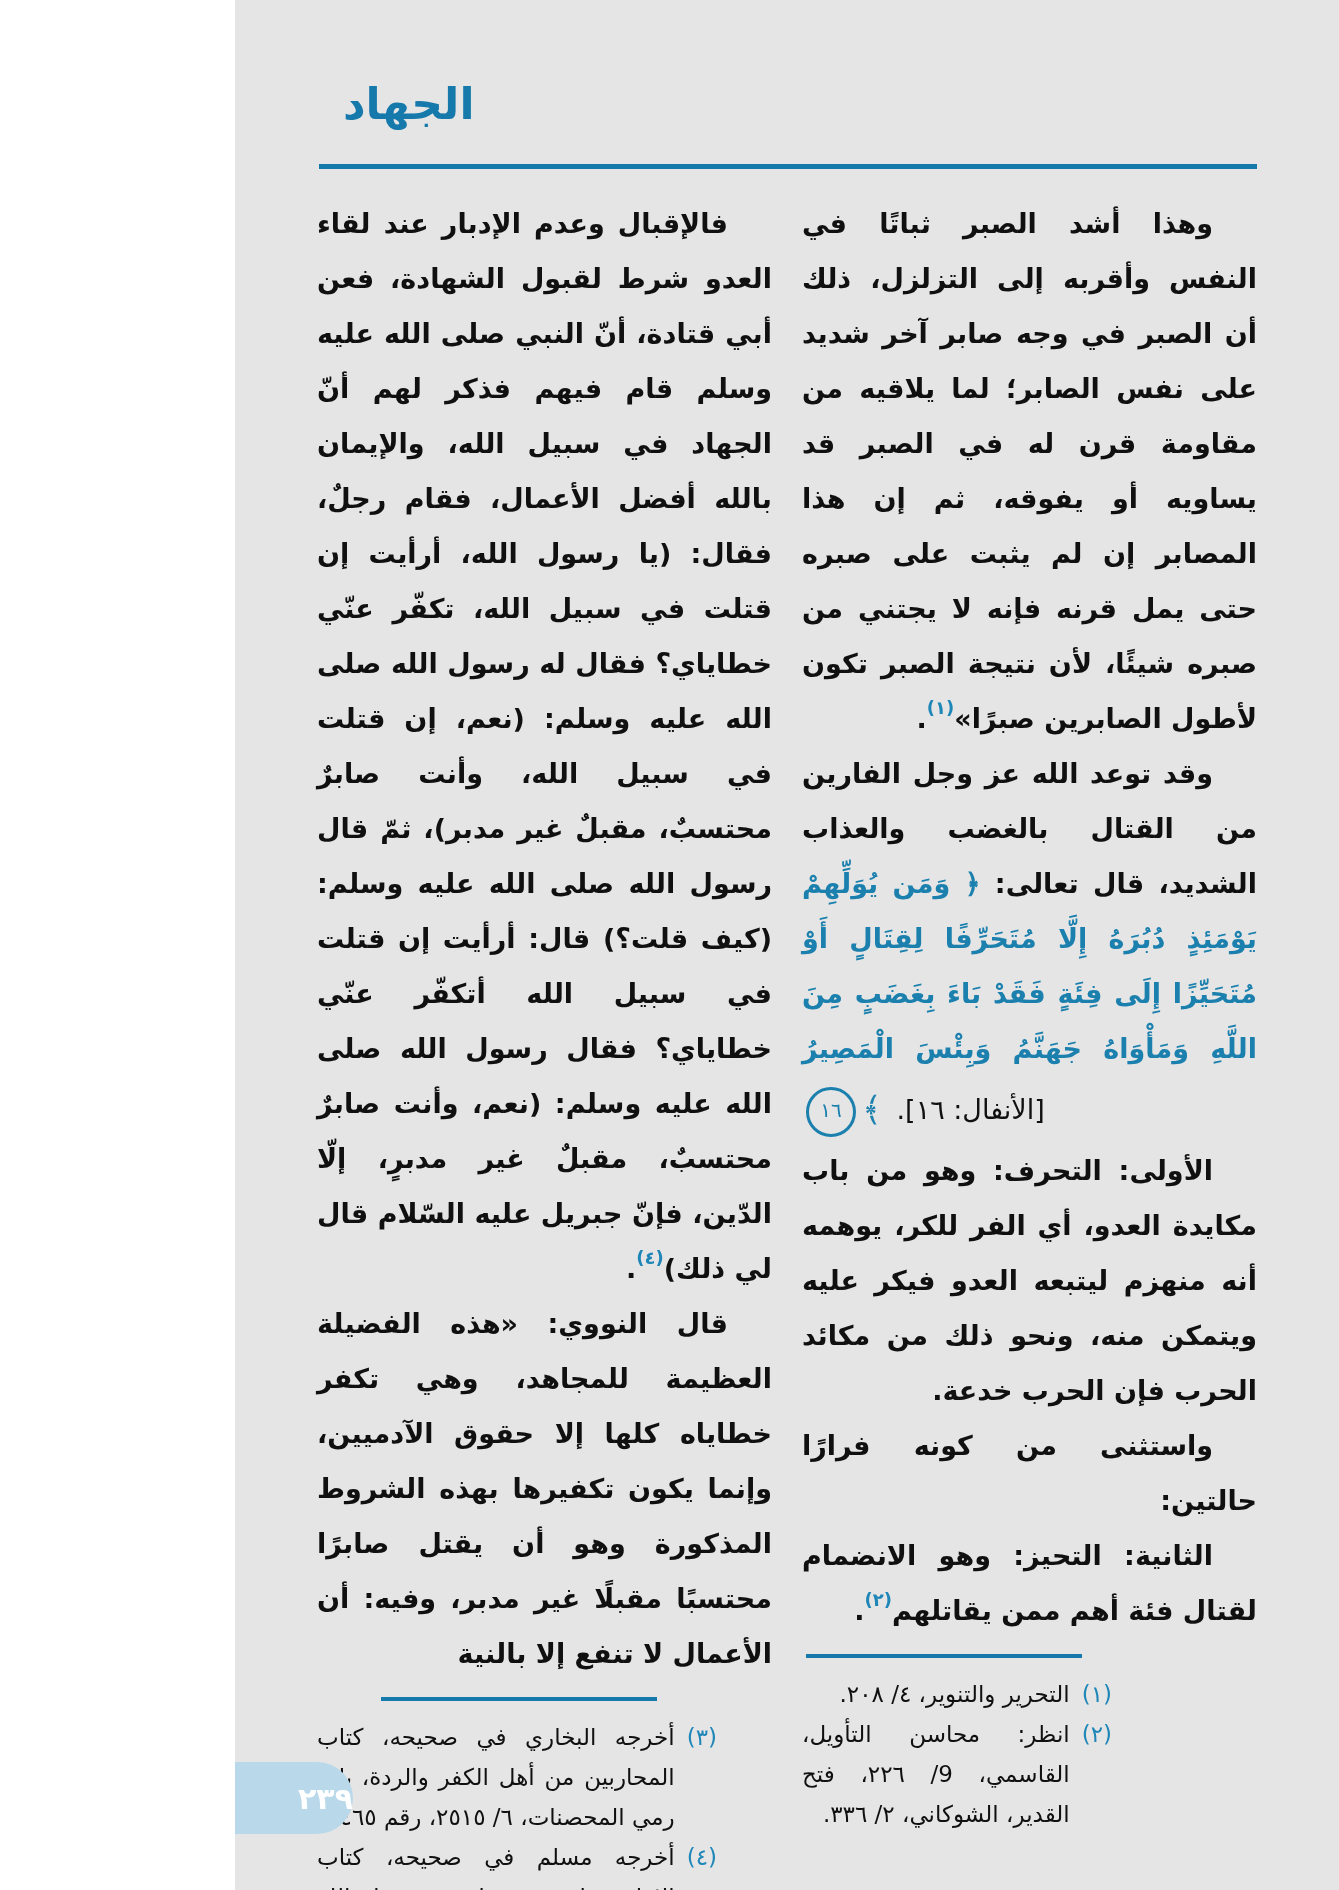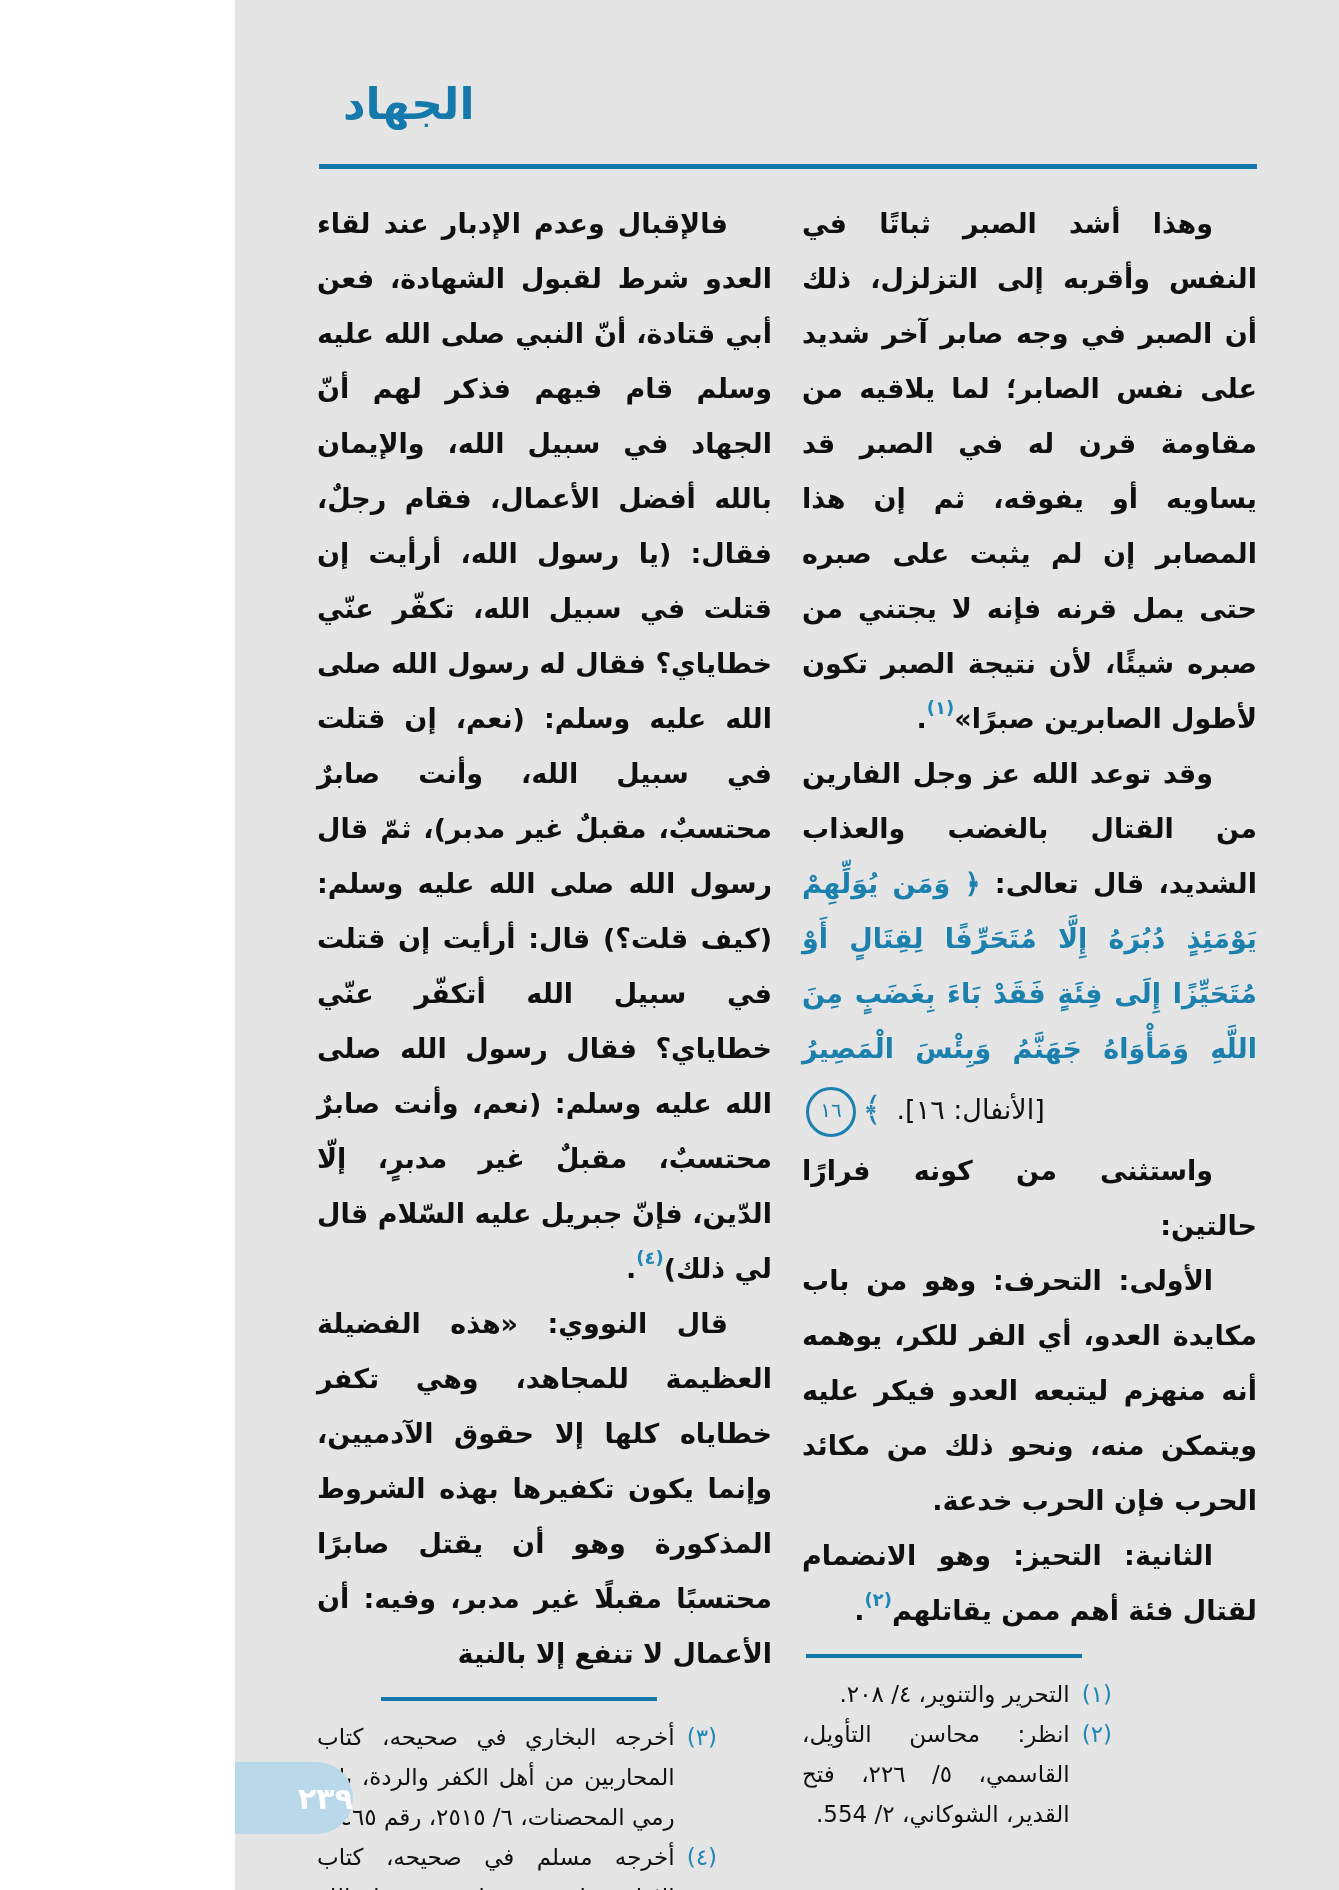--- a/index.html
+++ b/index.html
@@ -150,33 +150,33 @@
     <div class="col col-right">
       <p class="para"><span>وهذا أشد الصبر ثباتًا في النفس وأقربه إلى التزلزل، ذلك أن الصبر في وجه صابر آخر شديد على نفس الصابر؛ لما يلاقيه من مقاومة قرن له في الصبر قد يساويه أو يفوقه، ثم إن هذا المصابر إن لم يثبت على صبره حتى يمل قرنه فإنه لا يجتني من صبره شيئًا، لأن نتيجة الصبر تكون لأطول الصابرين صبرًا»</span><sup class="ref">(١)</sup><span>.</span></p>
 
       <p class="para stretch-last"><span>وقد توعد الله عز وجل الفارين من القتال بالغضب والعذاب الشديد، قال تعالى: </span><span class="quran">﴿ وَمَن يُوَلِّهِمْ يَوْمَئِذٍ دُبُرَهُ إِلَّا مُتَحَرِّفًا لِقِتَالٍ أَوْ مُتَحَيِّزًا إِلَى فِئَةٍ فَقَدْ بَاءَ بِغَضَبٍ مِنَ اللَّهِ وَمَأْوَاهُ جَهَنَّمُ وَبِئْسَ الْمَصِيرُ</span></p>
 
       <div class="aya-line">
         <span>[الأنفال: ١٦].</span>
         <span class="verse-end"><span class="aya-bracket">﴾</span><span class="aya-circle">١٦</span></span>
       </div>
 
+      <p class="para">الأولى: التحرف: وهو من باب مكايدة العدو، أي الفر للكر، يوهمه أنه منهزم ليتبعه العدو فيكر عليه ويتمكن منه، ونحو ذلك من مكائد الحرب فإن الحرب خدعة.</p>
       <p class="para">واستثنى من كونه فرارًا حالتين:</p>
-      <p class="para">الأولى: التحرف: وهو من باب مكايدة العدو، أي الفر للكر، يوهمه أنه منهزم ليتبعه العدو فيكر عليه ويتمكن منه، ونحو ذلك من مكائد الحرب فإن الحرب خدعة.</p>
       <p class="para"><span>الثانية: التحيز: وهو الانضمام لقتال فئة أهم ممن يقاتلهم</span><sup class="ref">(٢)</sup><span>.</span></p>
 
       <div class="fn-sep"></div>
       <div class="fn-block">
         <div class="footnote">
           <span class="fn-marker">(١)</span>
           <span class="fn-text">التحرير والتنوير، ٤/ ٢٠٨.</span>
         </div>
         <div class="footnote">
           <span class="fn-marker">(٢)</span>
-          <span class="fn-text">انظر: محاسن التأويل، القاسمي، ٥/ ٢٢٦، فتح القدير، الشوكاني، ٢/ 554.</span>
+          <span class="fn-text">انظر: محاسن التأويل، القاسمي، 9/ ٢٢٦، فتح القدير، الشوكاني، ٢/ ٣٣٦.</span>
         </div>
       </div>
     </div>
 
     <div class="col col-left">
 
       <p class="para"><span>فالإقبال وعدم الإدبار عند لقاء العدو شرط لقبول الشهادة، فعن أبي قتادة، أنّ النبي صلى الله عليه وسلم قام فيهم فذكر لهم أنّ الجهاد في سبيل الله، والإيمان بالله أفضل الأعمال، فقام رجلٌ، فقال: (يا رسول الله، أرأيت إن قتلت في سبيل الله، تكفّر عنّي خطاياي؟ فقال له رسول الله صلى الله عليه وسلم: (نعم، إن قتلت في سبيل الله، وأنت صابرٌ محتسبٌ، مقبلٌ غير مدبر)، ثمّ قال رسول الله صلى الله عليه وسلم: (كيف قلت؟) قال: أرأيت إن قتلت في سبيل الله أتكفّر عنّي خطاياي؟ فقال رسول الله صلى الله عليه وسلم: (نعم، وأنت صابرٌ محتسبٌ، مقبلٌ غير مدبرٍ، إلّا الدّين، فإنّ جبريل عليه السّلام قال لي ذلك)</span><sup class="ref">(٤)</sup><span>.</span></p>
 
       <p class="para">قال النووي: «هذه الفضيلة العظيمة للمجاهد، وهي تكفر خطاياه كلها إلا حقوق الآدميين، وإنما يكون تكفيرها بهذه الشروط المذكورة وهو أن يقتل صابرًا محتسبًا مقبلًا غير مدبر، وفيه: أن الأعمال لا تنفع إلا بالنية</p>
 

